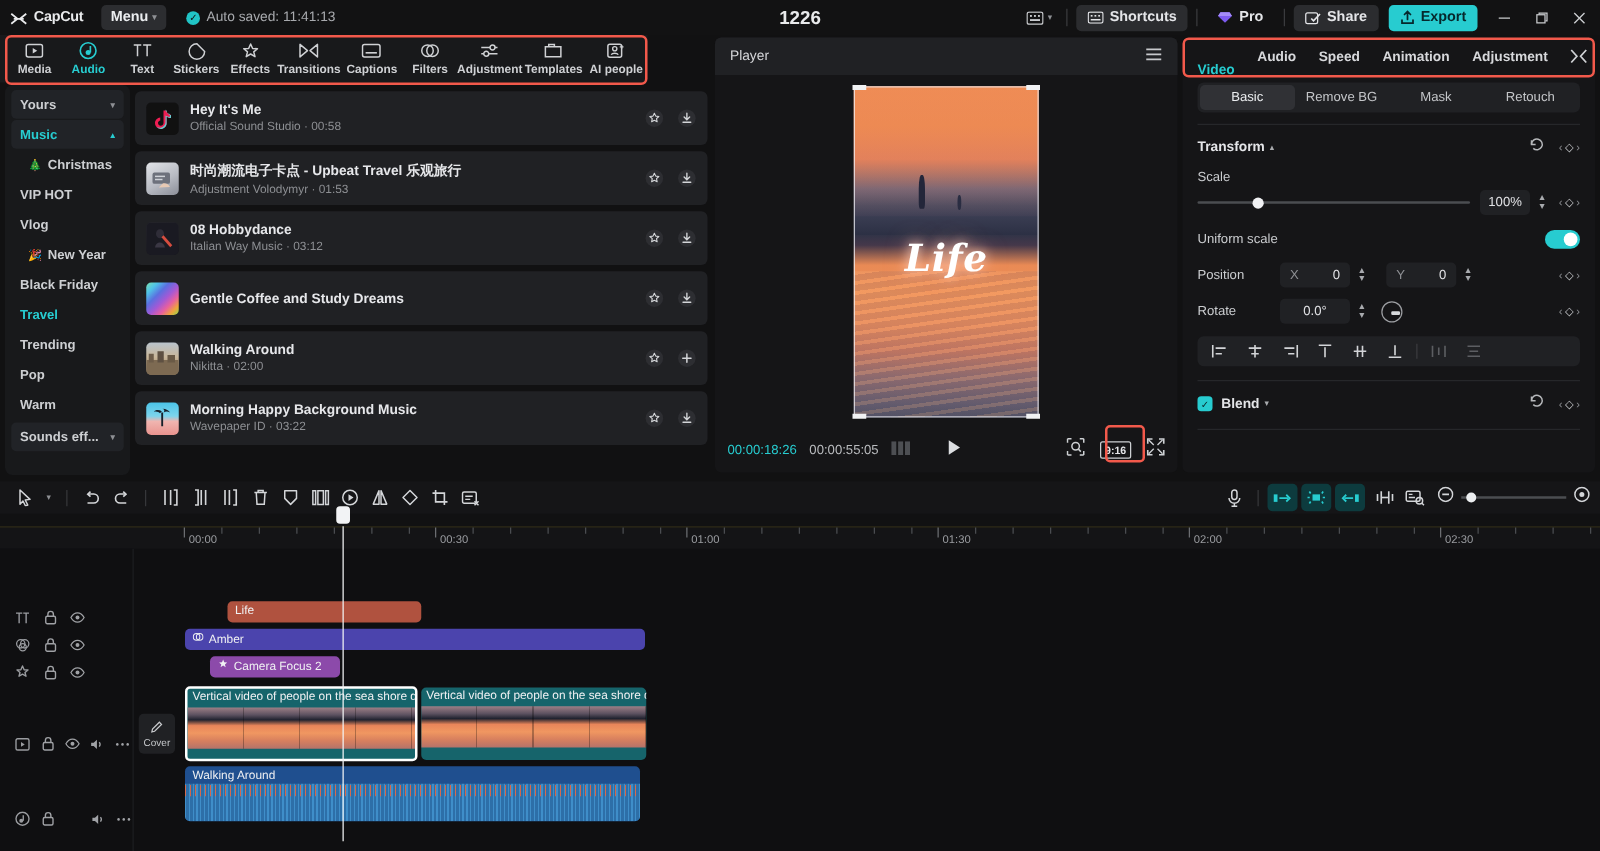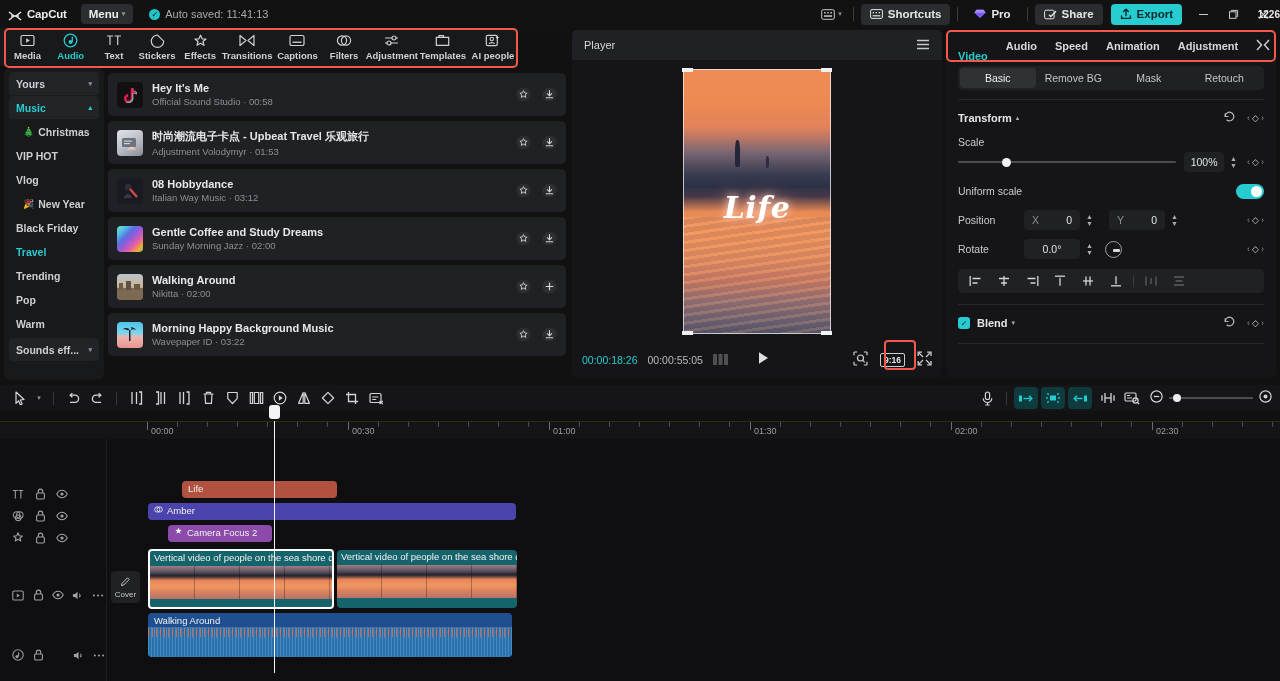--- a/index.html
+++ b/index.html
@@ -24,22 +24,22 @@
   .menu-btn {
     margin-left: 14px; height: 20px; padding: 0 8px; border-radius: 4px;
     background: #2c2d30; display: flex; align-items: center; gap: 3px;
     font-size: 11.5px; font-weight: bold; color: #eceef0; cursor: pointer;
   }
   .autosave { margin-left: 16px; display: flex; align-items: center; gap: 5px;
     font-size: 11px; color: #a8aaae; }
   .autosave-dot { width: 11px; height: 11px; border-radius: 50%; background: #21c4c6;
     display: flex; align-items: center; justify-content: center; font-size: 8px; color: #101012; }
   .proj-title {
-    position: absolute; left: 0; right: 0; text-align: right;
-    font-size: 10px; font-weight: bold; color: #e9eaec; pointer-events: none;
+    position: absolute; left: 0; right: 0; text-align: center;
+    font-size: 15px; font-weight: bold; color: #e9eaec; pointer-events: none;
   }
   .tb-right { margin-left: auto; display: flex; align-items: center; gap: 0px; padding-right: 2px; }
   .tb-sep { width: 1px; height: 14px; background: #3a3b3e; margin: 0 7px; }
   .kb-btn { display: flex; align-items: center; gap: 3px; padding: 2px 4px; cursor: pointer; color: #c9cbce; }
   .pill {
     height: 21px; border-radius: 4px; padding: 0 9px; display: flex; align-items: center;
     gap: 5px; font-size: 11.5px; font-weight: bold; cursor: pointer;
   }
   .pill.shortcuts { background: #2b2c2f; color: #e4e5e8; text-align: center; }
   .pill.pro { background: transparent; color: #e4e5e8; }
@@ -608,21 +608,20 @@
                 <path d="M7.5 3.6v5M5.3 6.6l2.2 2.2 2.2-2.2M4.4 10.8h6.2" stroke="#d4d6d9" stroke-width="1.1" fill="none" stroke-linecap="round"></path>
               </svg>
             </span>
         </div>
       </div>
 
       <div class="song">
         <div class="cover" style="background:linear-gradient(135deg,#7be0b0 0%,#4fc3e8 18%,#5b6fe0 36%,#a259d6 54%,#e85fa0 70%,#f0a33e 85%,#8fd84a 100%)"></div>
         <div class="song-meta">
           <div class="song-title">Gentle Coffee and Study Dreams</div>
-          <div class="song-sub"><span>Sunday Morning Jazz</span> · <span>02:00</span></div>
         </div>
         <div class="song-acts">
           <span class="actbtn">
               <svg width="15" height="15" viewBox="0 0 15 15">
                 <circle cx="7.5" cy="7.5" r="7" fill="#2d2e32"></circle>
                 <path d="M7.5 3.6l1.1 2.3 2.5.3-1.9 1.7.5 2.5-2.2-1.2-2.2 1.2.5-2.5L3.9 6.2l2.5-.3z" stroke="#d4d6d9" fill="none" stroke-width=".9" stroke-linejoin="round"></path>
               </svg>
             </span>
           <span class="actbtn">
               <svg width="15" height="15" viewBox="0 0 15 15">

